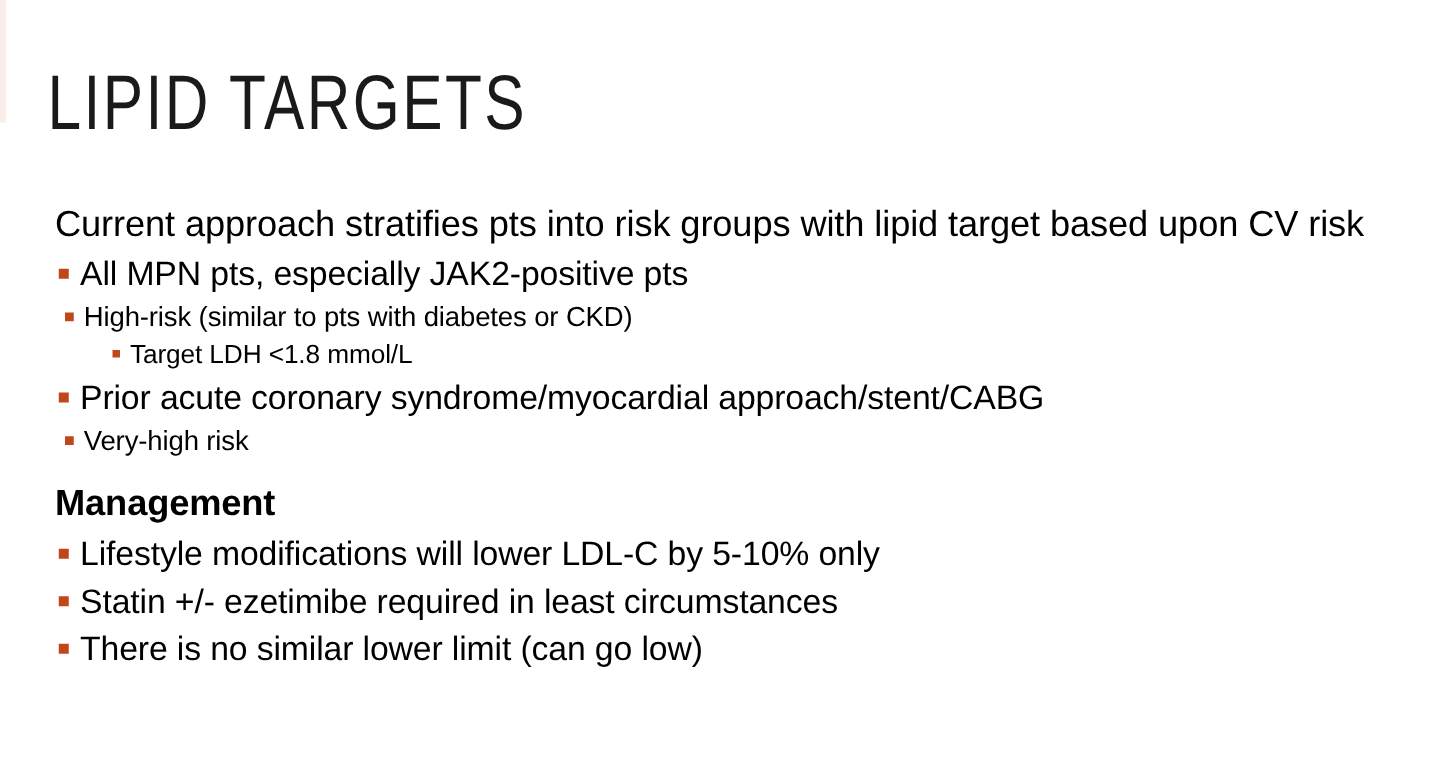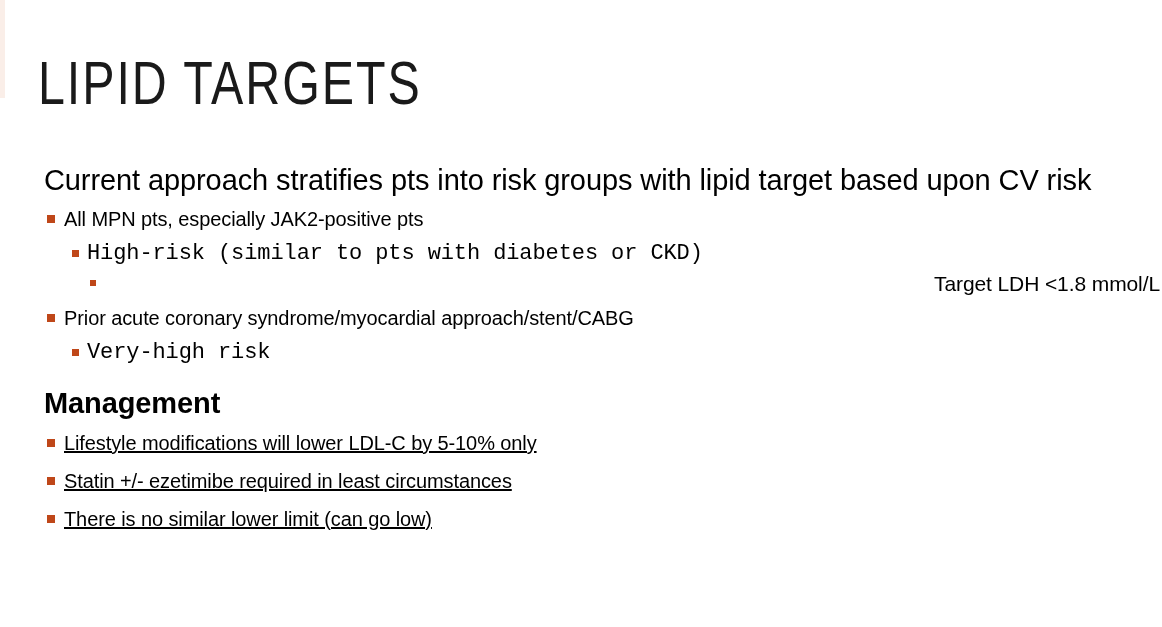--- a/index.html
+++ b/index.html
@@ -96,29 +96,28 @@
     padding-left: 47px;
     margin-top: 3px;
   }
   .lvl1 .bullet-marker {
     width: 8px;
     height: 8px;
     margin-top: 13px;
     margin-right: 9px;
   }
   .lvl1 .bullet-text {
-    font-size: 20px;
+    font-size: 27px;
     line-height: 34px;
   }
 
   
   .lvl2 {
-    padding-left: 72px;
+    padding-left: 52px;
     margin-top: 3px;
-    font-family: Liberation Mono, monospace;
   }
   .lvl2 .bullet-marker {
     width: 7px;
     height: 7px;
     margin-top: 11px;
     margin-right: 8px;
   }
   .lvl2 .bullet-text {
     font-size: 22px;
     line-height: 29px;
@@ -131,27 +130,25 @@
   }
   .lvl3 .bullet-marker {
     width: 6px;
     height: 6px;
     margin-top: 10px;
     margin-right: 8px;
   }
   .lvl3 .bullet-text {
     font-size: 21px;
     line-height: 28px;
-    text-align: right;
   }
 
   
   .mgmt .lvl1 {
     margin-top: 4px;
-    text-decoration: underline;
   }
 </style>
 </head>
 <body>
 
 <div class="title-accent-strip"></div>
 
 <h1 class="slide-title">LIPID TARGETS</h1>
 
 <div class="body-block">

